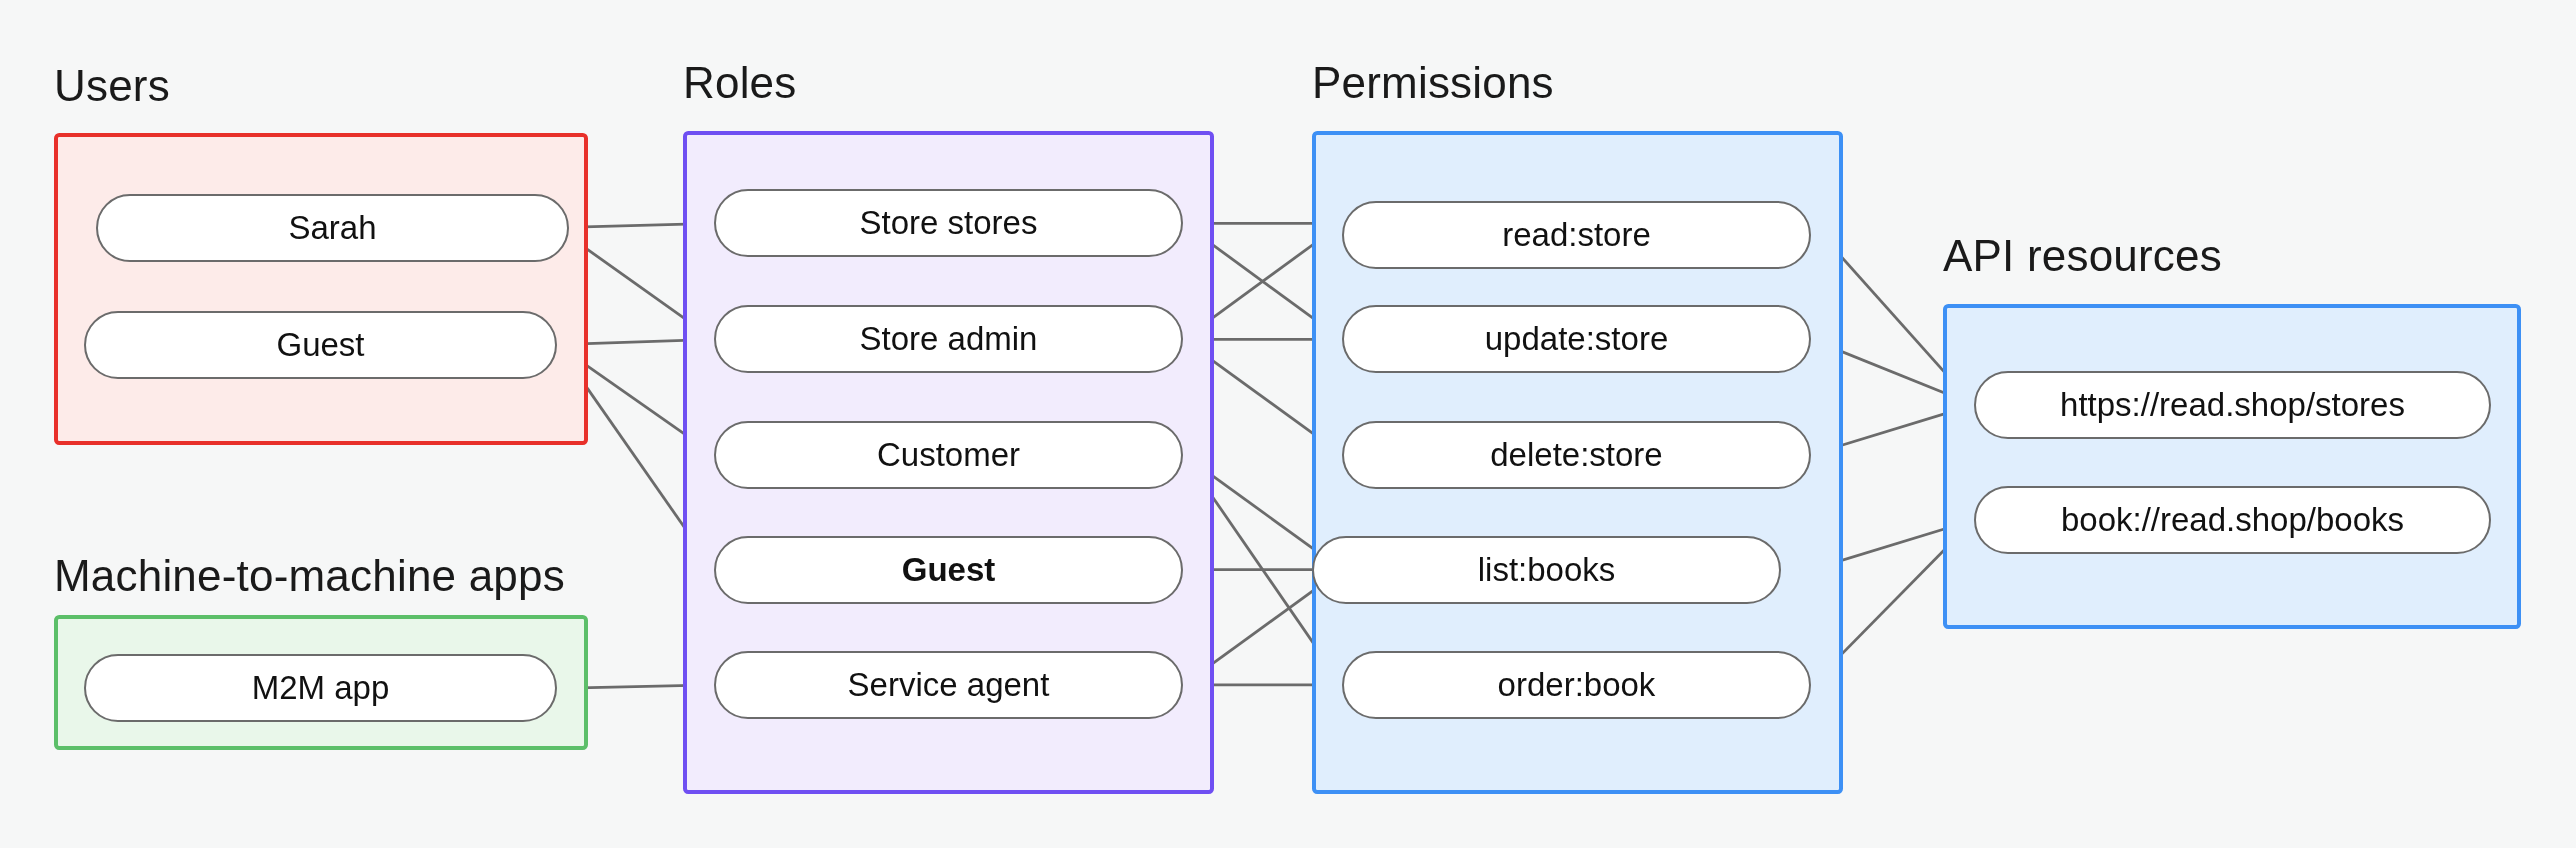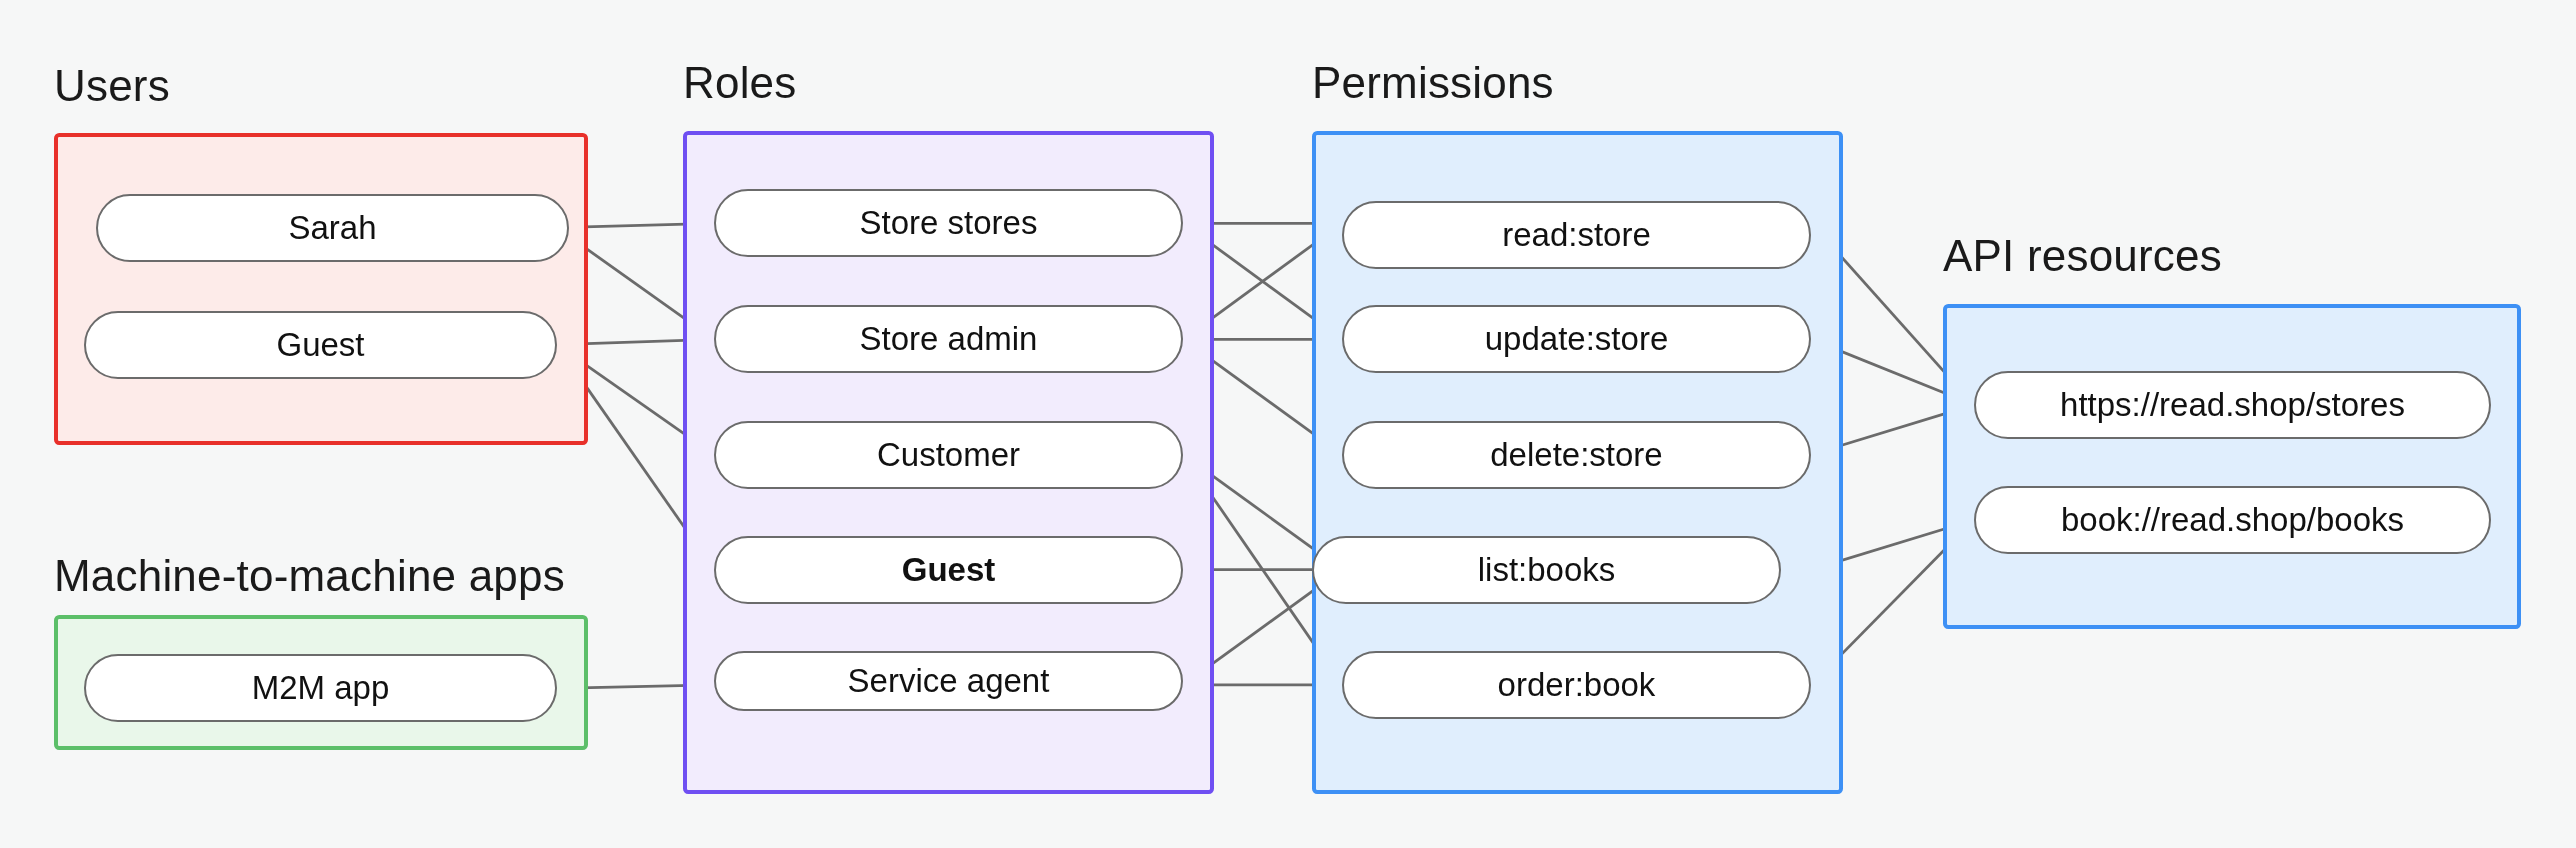--- a/index.html
+++ b/index.html
@@ -112,21 +112,21 @@
       <div class="group" style="left: 1943px; top: 304px; width: 578px; height: 325px; border-color: rgb(61, 144, 245); background: rgb(224, 238, 253);"></div>
     </div>
   <div id="nodes-layer">
       <div class="node" style="left: 96px; top: 194px; width: 473px; height: 68px;">Sarah</div>
       <div class="node" style="left: 84px; top: 311px; width: 473px; height: 68px;">Guest</div>
       <div class="node" style="left: 84px; top: 654px; width: 473px; height: 68px;">M2M app</div>
       <div class="node" style="left: 714px; top: 189px; width: 469px; height: 68px;">Store stores</div>
       <div class="node" style="left: 714px; top: 305px; width: 469px; height: 68px;">Store admin</div>
       <div class="node" style="left: 714px; top: 421px; width: 469px; height: 68px;">Customer</div>
       <div class="node" style="left: 714px; top: 536px; width: 469px; height: 68px; font-weight: bold;">Guest</div>
-      <div class="node" style="left: 714px; top: 651px; width: 469px; height: 60px;">Service agent</div>
+      <div class="node" style="left: 714px; top: 651px; width: 469px; height: 68px;">Service agent</div>
       <div class="node" style="left: 1342px; top: 189px; width: 469px; height: 68px; margin-top: 12px;">read:store</div>
       <div class="node" style="left: 1342px; top: 305px; width: 469px; height: 68px;">update:store</div>
       <div class="node" style="left: 1342px; top: 421px; width: 469px; height: 68px;">delete:store</div>
       <div class="node" style="left: 1312px; top: 536px; width: 469px; height: 68px;">list:books</div>
       <div class="node" style="left: 1342px; top: 651px; width: 469px; height: 68px;">order:book</div>
       <div class="node" style="left: 1974px; top: 371px; width: 517px; height: 68px;">https://read.shop/stores</div>
       <div class="node" style="left: 1974px; top: 486px; width: 517px; height: 68px;">book://read.shop/books</div>
     </div>
 </div>
 

